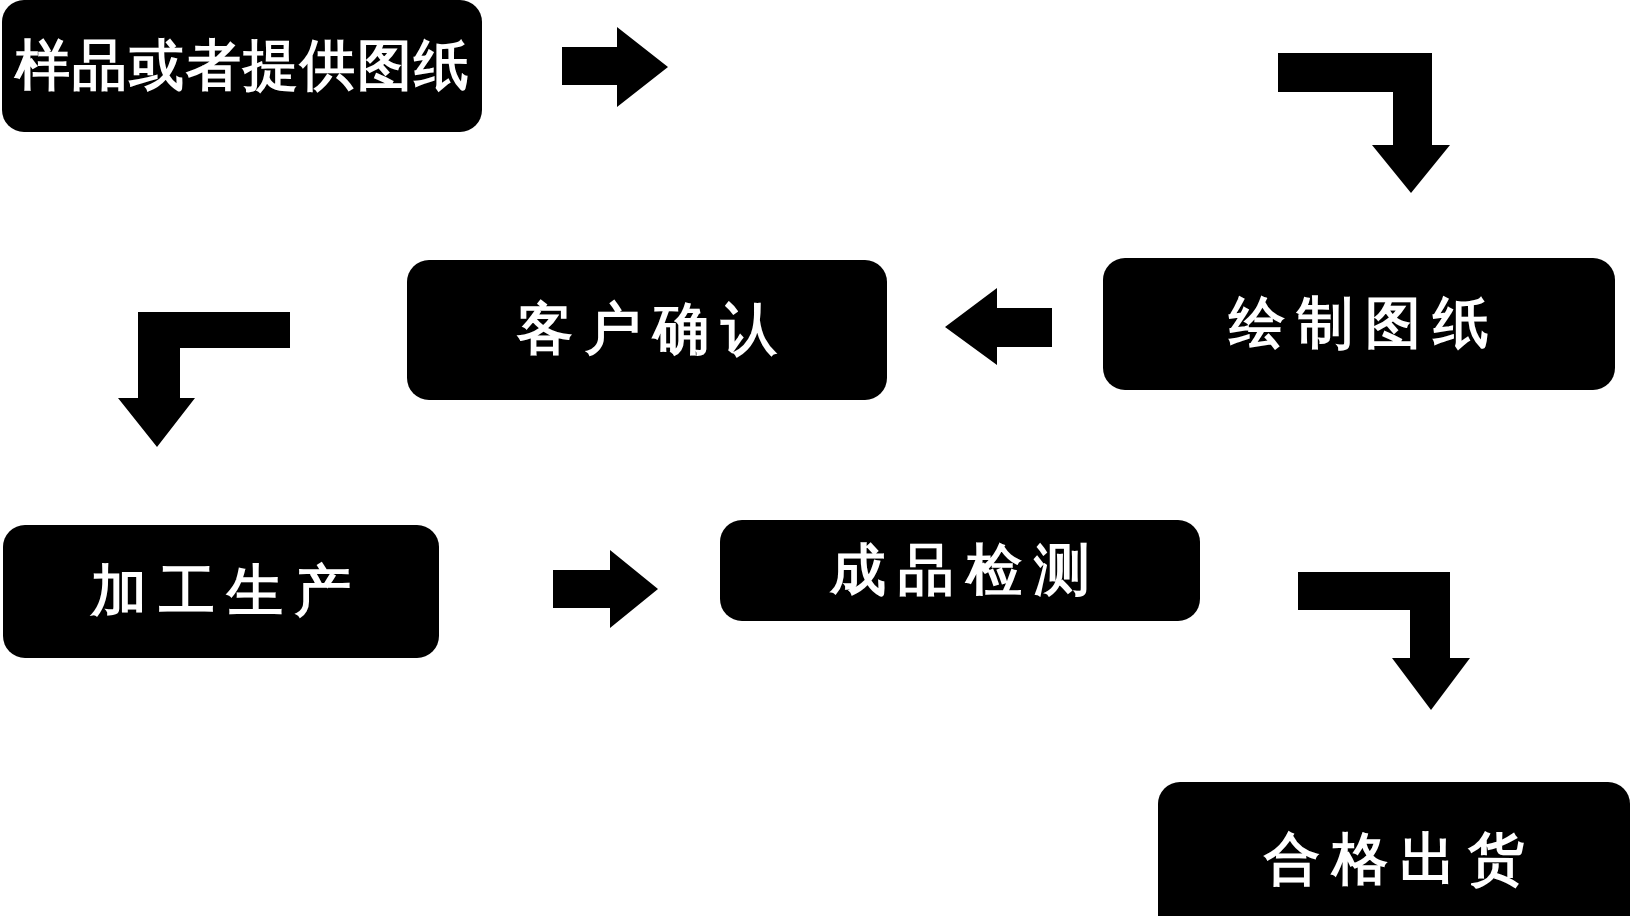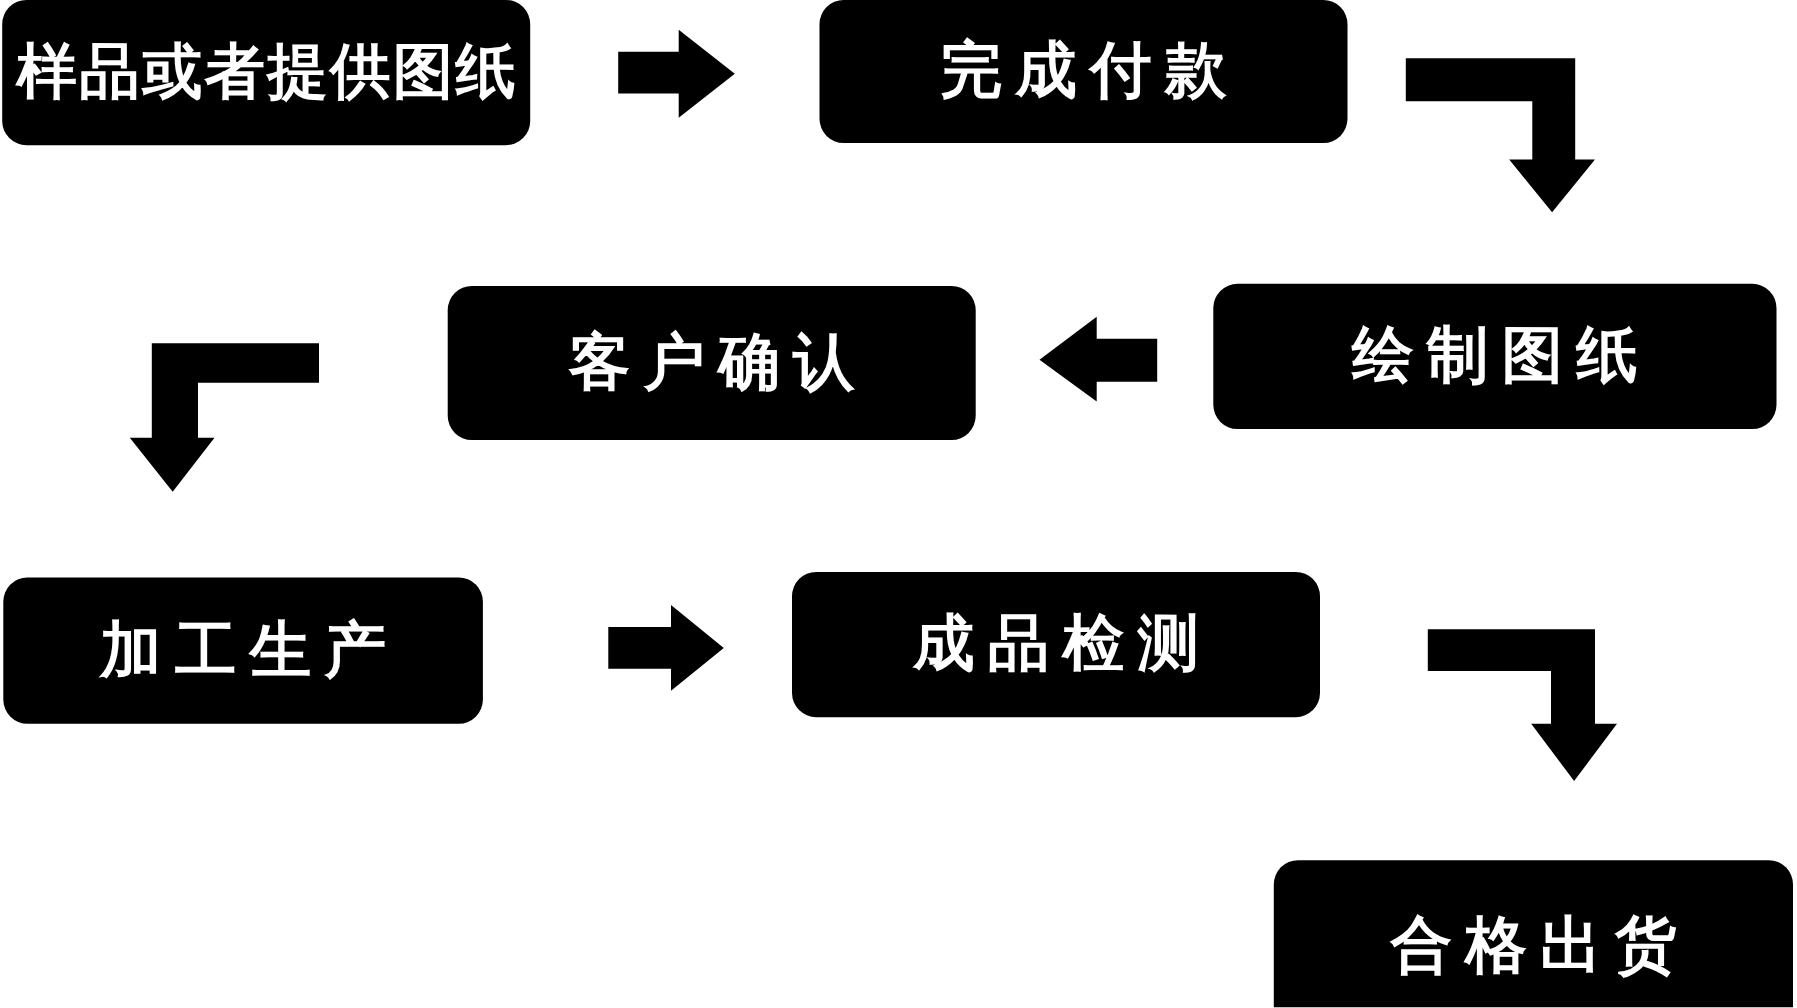--- a/index.html
+++ b/index.html
@@ -62,25 +62,24 @@
 
     <polygon points="138,312 290,312 290,348 180,348 180,398 195,398 157,447 118,398 138,398"></polygon>
 
     <polygon points="553,570 610,570 610,550 658,589 610,628 610,608 553,608"></polygon>
 
     <polygon points="1298,572 1450,572 1450,658 1470,658 1431,710 1392,658 1410,658 1410,610 1298,610"></polygon>
   </svg>
 
   <div class="node tight" style="left:2px;   top:0px;   width:480px; height:132px;">样品或者提供图纸</div>
 
-  <div class="node" style="left:745px; top:0px;   width:480px; height:130px;">完成付款</div>
 
   <div class="node" style="left:1103px; top:258px; width:512px; height:132px;">绘制图纸</div>
 
   <div class="node" style="left:407px; top:260px; width:480px; height:140px;">客户确认</div>
 
   <div class="node" style="left:3px;   top:525px; width:436px; height:133px;">加工生产</div>
 
-  <div class="node" style="left:720px; top:520px; width:480px; height:132px;">成品检测</div>
+  <div class="node" style="left:720px; top:520px; width:480px; height:101px;">成品检测</div>
 
   <div class="node" style="left:1158px; top:782px; width:472px; height:155px;">合格出货</div>
 
 </div>
 
 </body></html>

